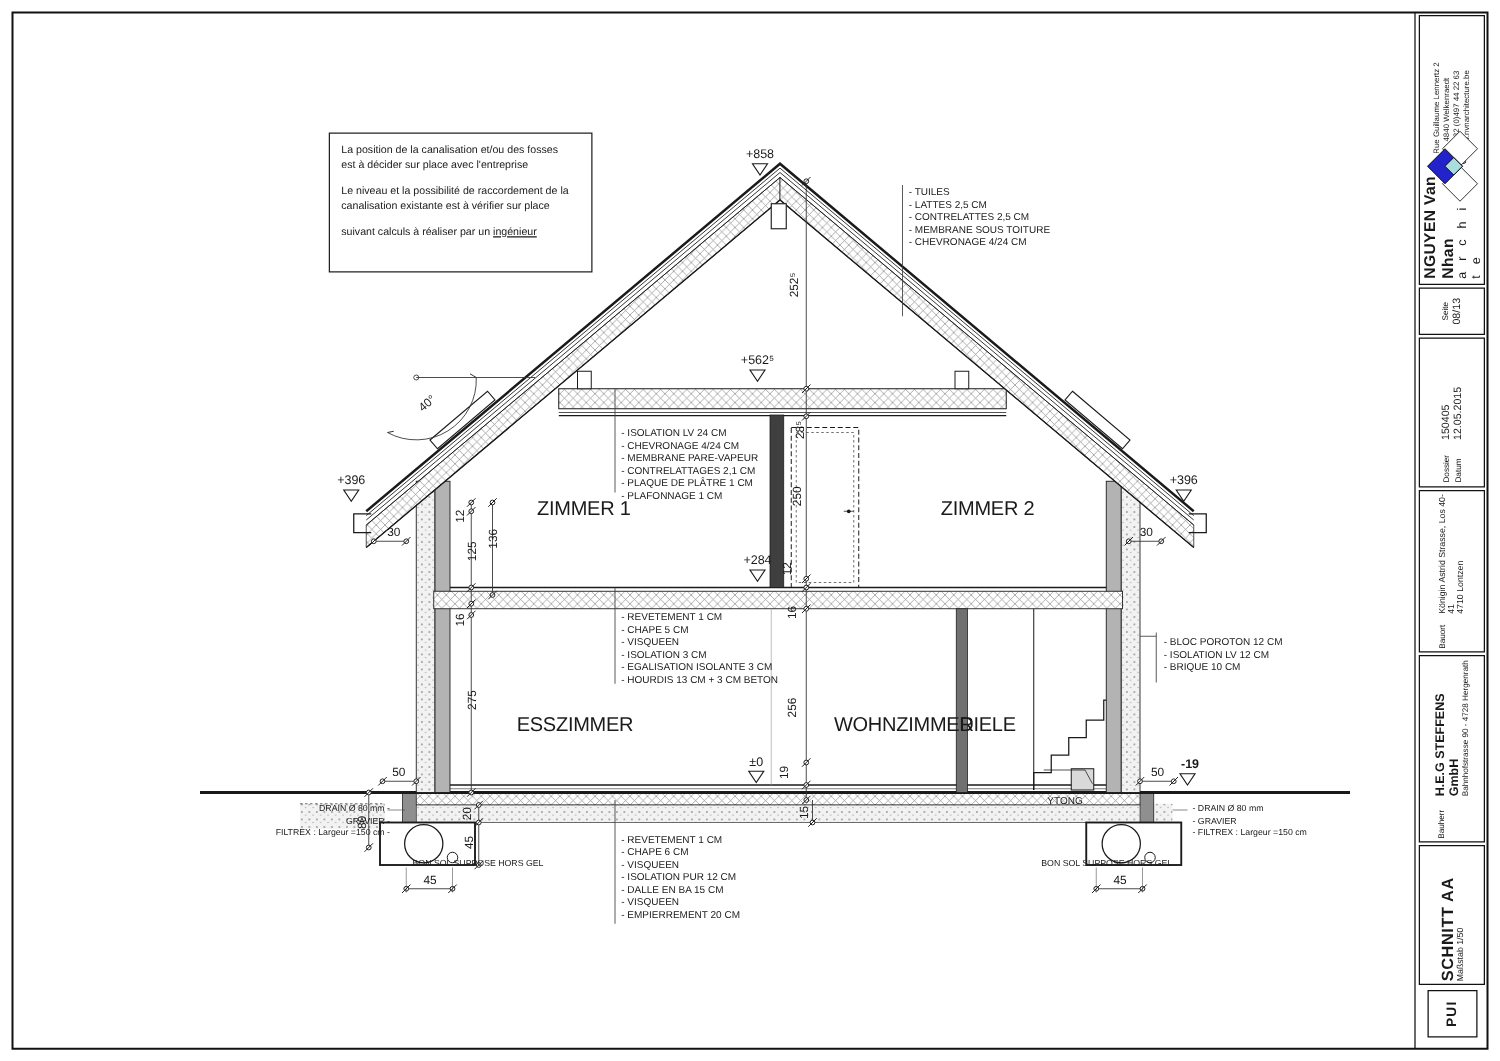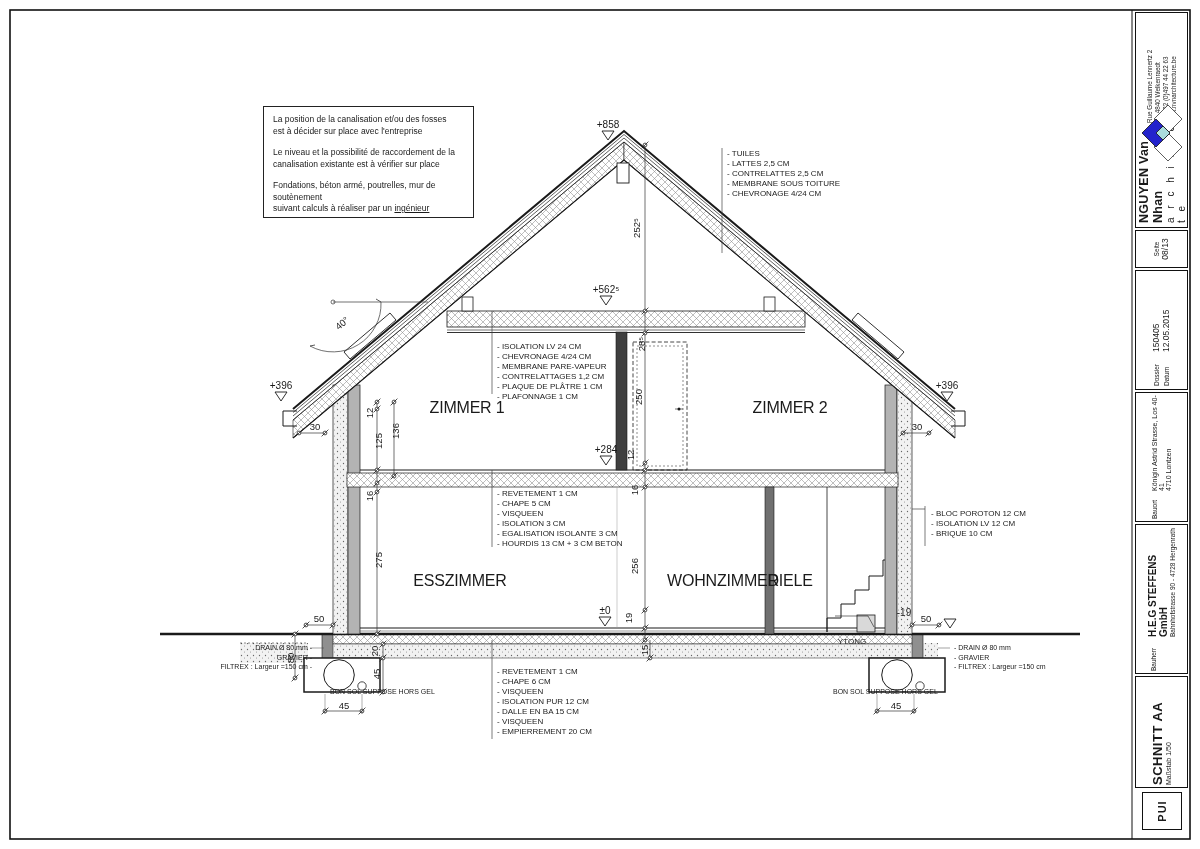--- a/index.html
+++ b/index.html
@@ -216,36 +216,35 @@
   </g>
 </svg>
 
 <div class="notebox">
   <div>La position de la canalisation et/ou des fosses</div>
   <div>est à décider sur place avec l'entreprise</div>
   <div class="gap"></div>
   <div>Le niveau et la possibilité de raccordement de la</div>
   <div>canalisation existante est à vérifier sur place</div>
   <div class="gap"></div>
-  <div>Fondations, béton armé, poutrelles, mur de soutènement</div>
   <div><span>suivant calculs à réaliser par un </span><u>ingénieur</u></div>
 </div>
 
 <div class="blk ann" style="left:727px;top:149px;">
       <div>- TUILES</div>
       <div>- LATTES 2,5 CM</div>
       <div>- CONTRELATTES 2,5 CM</div>
       <div>- MEMBRANE SOUS TOITURE</div>
       <div>- CHEVRONAGE 4/24 CM</div>
     </div>
 <div class="blk ann" style="left:497px;top:342px;">
       <div>- ISOLATION LV 24 CM</div>
       <div>- CHEVRONAGE 4/24 CM</div>
       <div>- MEMBRANE PARE-VAPEUR</div>
-      <div>- CONTRELATTAGES 1,2 CM</div>
+      <div>- CONTRELATTAGES 2,1 CM</div>
       <div>- PLAQUE DE PLÂTRE 1 CM</div>
       <div>- PLAFONNAGE 1 CM</div>
     </div>
 <div class="blk ann" style="left:497px;top:489px;">
       <div>- REVETEMENT 1 CM</div>
       <div>- CHAPE 5 CM</div>
       <div>- VISQUEEN</div>
       <div>- ISOLATION 3 CM</div>
       <div>- EGALISATION ISOLANTE 3 CM</div>
       <div>- HOURDIS 13 CM + 3 CM BETON</div>
@@ -283,21 +282,21 @@
 <div class="t room" style="left:460px;top:581px;">ESSZIMMER</div>
 <div class="t room" style="left:723px;top:581px;">WOHNZIMMER</div>
 <div class="t room" style="left:790px;top:581px;">DIELE</div>
 
 <div class="t lvl" style="left:608px;top:124px;">+858</div>
 <div class="t lvl" style="left:606px;top:289px;">+562⁵</div>
 <div class="t lvl" style="left:606px;top:449px;">+284</div>
 <div class="t lvl" style="left:605px;top:610px;">±0</div>
 <div class="t lvl" style="left:281px;top:385px;">+396</div>
 <div class="t lvl" style="left:947px;top:385px;">+396</div>
-<div class="t lvl" style="left:904px;top:612px;">-19</div>
+<div class="t lvl" style="left:952px;top:612px;font-weight:bold;">-19</div>
 
 <div class="t rot dim" style="left:636px;top:228px;">252⁵</div>
 <div class="t rot dim" style="left:641px;top:344px;">28⁵</div>
 <div class="t rot dim" style="left:638px;top:397px;">250</div>
 <div class="t rot dim" style="left:630px;top:455px;">12</div>
 <div class="t rot dim" style="left:634px;top:490px;">16</div>
 <div class="t rot dim" style="left:634px;top:566px;">256</div>
 <div class="t rot dim" style="left:628px;top:618px;">19</div>
 <div class="t rot dim" style="left:644px;top:650px;">15</div>
 <div class="t rot dim" style="left:369px;top:413px;">12</div>

